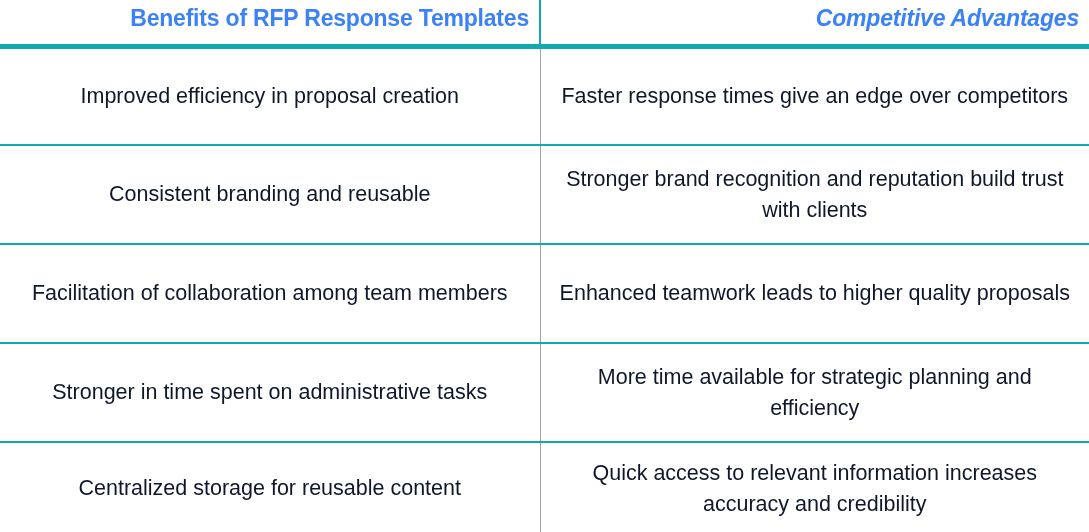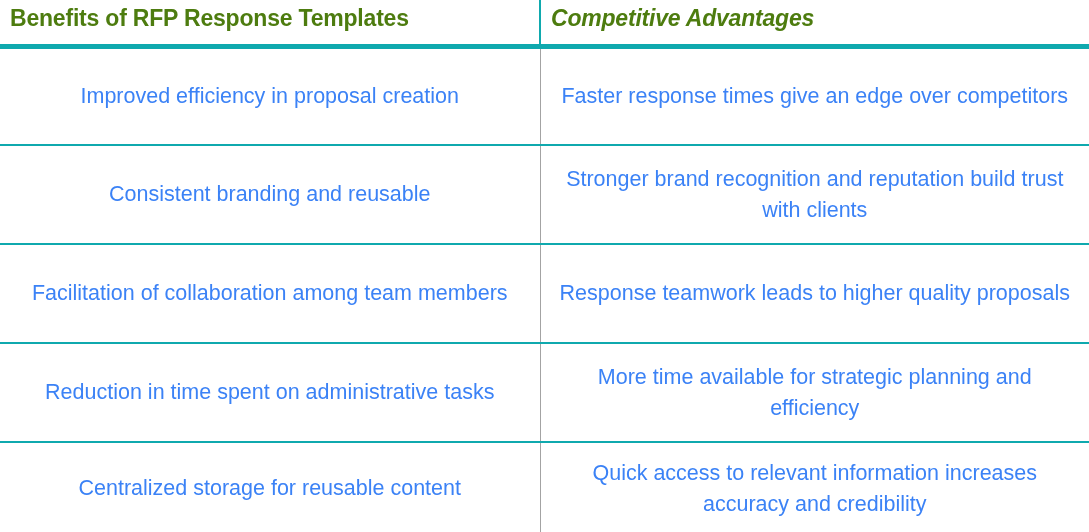--- a/index.html
+++ b/index.html
@@ -24,28 +24,28 @@
   }
 
   .comparison-table col.col-left  { width: 540px; }
   .comparison-table col.col-right { width: 549px; }
 
   
   thead tr {
     height: 46px;
   }
   th.header-cell {
-    text-align: left;
+    text-align: right;
     vertical-align: middle;
     padding: 0 10px 6px 10px;
     font-size: 23px;
     font-weight: bold;
     font-family: "Liberation Sans", "DejaVu Sans", sans-serif;
     letter-spacing: -0.2px;
-    color: #4d7c0f;
+    color: #3b82f6;
     border-bottom: 5px solid #0FA9AE;
     box-sizing: border-box;
   }
   th.header-cell.col-sep {
     border-left: 2px solid #0FA9AE;
     font-style: italic;
   }
 
   
   tbody tr {
@@ -54,21 +54,21 @@
   tbody tr.row-last {
     height: 92px;
   }
   td.body-cell {
     text-align: center;
     vertical-align: middle;
     padding: 6px 14px;
     font-size: 21.5px;
     line-height: 1.42;
     font-weight: normal;
-    color: #3b82f6;
+    color: #0f172a;
     border-bottom: 2px solid #0FA9AE;
     box-sizing: border-box;
   }
   td.body-cell.col-sep {
     border-left: 1px solid #a3a3a3;
   }
   tbody tr.row-last td.body-cell {
     border-bottom: none;
   }
 </style>
@@ -90,24 +90,24 @@
     <tr class="row-1">
       <td class="body-cell">Improved efficiency in proposal creation</td>
       <td class="body-cell col-sep">Faster response times give an edge over competitors</td>
     </tr>
     <tr class="row-2">
       <td class="body-cell">Consistent branding and reusable</td>
       <td class="body-cell col-sep">Stronger brand recognition and reputation build trust with clients</td>
     </tr>
     <tr class="row-3">
       <td class="body-cell">Facilitation of collaboration among team members</td>
-      <td class="body-cell col-sep">Response teamwork leads to higher quality proposals</td>
+      <td class="body-cell col-sep">Enhanced teamwork leads to higher quality proposals</td>
     </tr>
     <tr class="row-4">
-      <td class="body-cell">Reduction in time spent on administrative tasks</td>
+      <td class="body-cell">Stronger in time spent on administrative tasks</td>
       <td class="body-cell col-sep">More time available for strategic planning and efficiency</td>
     </tr>
     <tr class="row-5 row-last">
       <td class="body-cell">Centralized storage for reusable content</td>
       <td class="body-cell col-sep">Quick access to relevant information increases accuracy and credibility</td>
     </tr>
   </tbody>
 </table>
 
 </body></html>

